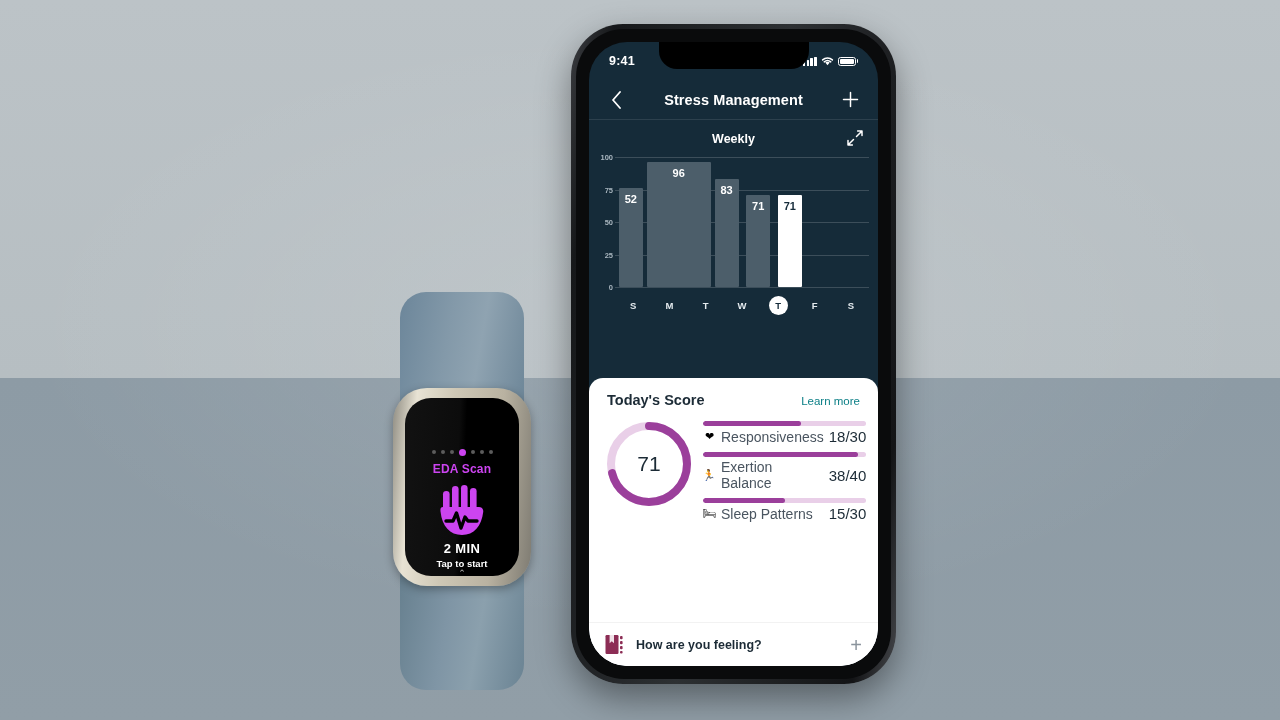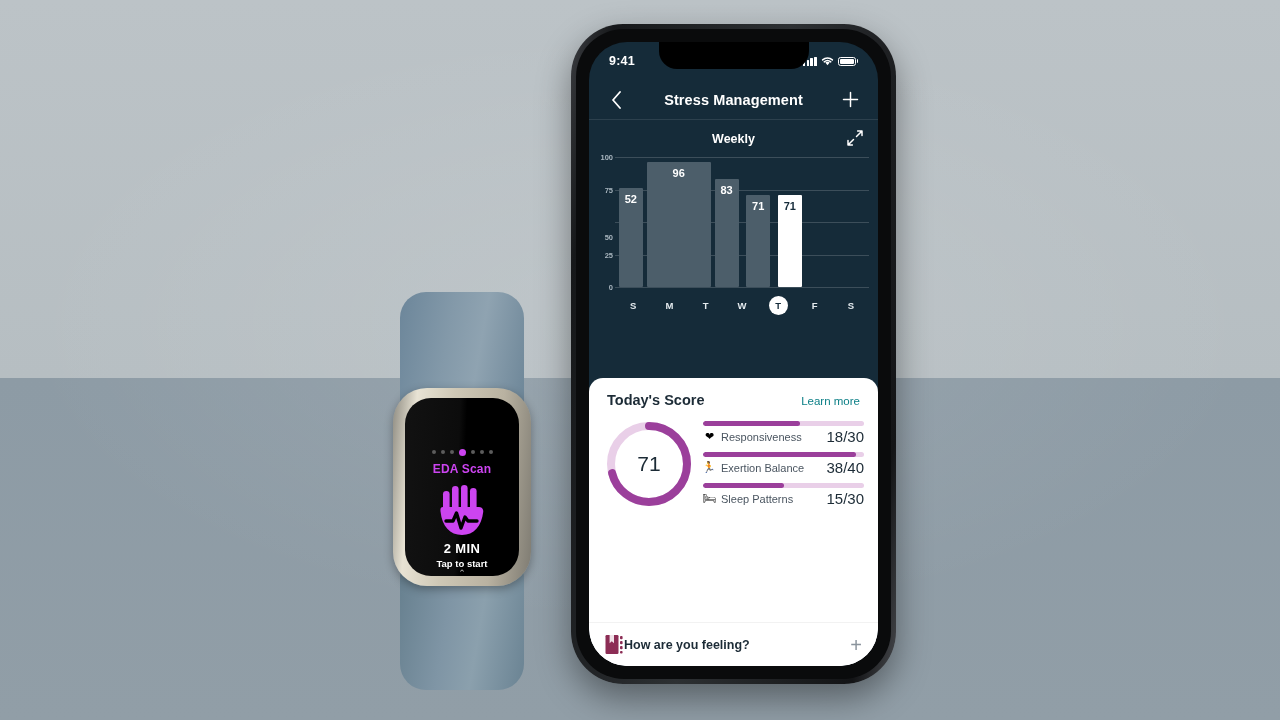--- a/index.html
+++ b/index.html
@@ -107,34 +107,34 @@
   #score-body{display:flex;padding:10px 14px 0 14px;gap:8px;}
   #donut{width:92px;height:92px;position:relative;flex:0 0 92px;}
   #donut-val{position:absolute;inset:0;display:flex;align-items:center;justify-content:center;
     color:#1c2b36;font-size:21px;font-weight:500;}
   #metrics{flex:1;padding-top:3px;}
   .metric{margin-bottom:7px;}
   .track{height:5px;border-radius:3px;background:#e9cfe8;overflow:hidden;margin-bottom:2px;}
   .fill{height:100%;border-radius:3px;background:#9b3f9b;}
   .mrow{display:flex;align-items:center;gap:5px;}
   .micon{width:13px;height:13px;display:flex;align-items:center;justify-content:center;font-size:11px;}
-  .mlabel{flex:1;color:#4a5560;font-size:11px;}
+  .mlabel{flex:1;color:#4a5560;font-size:14px;}
   .mval{color:#1c2b36;font-size:15px;font-weight:400;text-align:right;}
 
   #reflections{padding:12px 18px 0 18px;}
   #refl-title{color:#1c2b36;font-size:14.5px;font-weight:700;margin-bottom:12px;}
   #refl-mood{color:#1c2b36;font-size:12px;font-weight:700;}
   #refl-time{color:#616d78;font-size:11px;margin-top:3px;}
   #chips{display:flex;gap:7px;margin-top:10px;}
   .chip{width:25px;height:25px;border-radius:50%;display:flex;align-items:center;justify-content:center;
     font-size:13px;line-height:1;cursor:pointer;}
   .chip.more{background:#d8dade;color:#3c454e;font-size:9.5px;font-weight:600;}
 
   #feel-bar{position:absolute;bottom:0;left:0;width:289px;height:44px;background:#fff;
-    border-radius:0 0 36px 36px;display:flex;align-items:center;padding:0 16px;box-sizing:border-box;
+    border-radius:0 0 36px 36px;display:flex;align-items:center;padding:0 16px;box-sizing:border-box;gap:12px;
     border-top:1px solid rgba(0,0,0,.05);}
   #feel-text{flex:1;color:#1c2b36;font-size:12.5px;font-weight:600;}
   #feel-plus{color:#8a939c;font-size:20px;line-height:20px;cursor:pointer;font-weight:300;}
 </style>
 </head>
 <body>
 
 <div id="backdrop">
   <div id="bg-top"></div>
   <div id="bg-bottom"></div>
@@ -229,21 +229,21 @@
             <path d="M11.5 8.5 L17 3 M12.6 3 H17 V7.4" stroke="#fff" stroke-width="1.5" fill="none" stroke-linecap="round" stroke-linejoin="round"></path>
             <path d="M8.5 11.5 L3 17 M7.4 17 H3 V12.6" stroke="#fff" stroke-width="1.5" fill="none" stroke-linecap="round" stroke-linejoin="round"></path>
           </svg>
         </div>
       </div>
 
       <div id="plot">
         <div id="yaxis">
             <div class="ylab" style="top: 0px;">100</div>
             <div class="ylab" style="top: 32.5px; margin-left: 48px;">75</div>
-            <div class="ylab" style="top: 65px; margin-top: 15px;">50</div>
+            <div class="ylab" style="top: 65px;">50</div>
             <div class="ylab" style="top: 97.5px;">25</div>
             <div class="ylab" style="top: 130px;">0</div>
           </div>
         <div id="grid">
             <div class="gline" style="top: 0px;"></div>
             <div class="gline" style="top: 32.5px;"></div>
             <div class="gline" style="top: 65px;"></div>
             <div class="gline" style="top: 97.5px;"></div>
             <div class="gline" style="top: 130px;"></div>
           </div>

